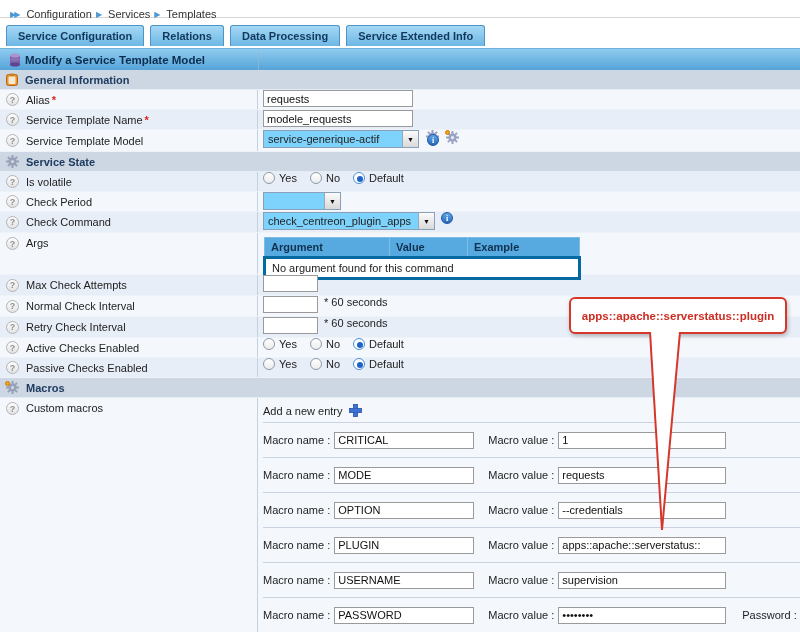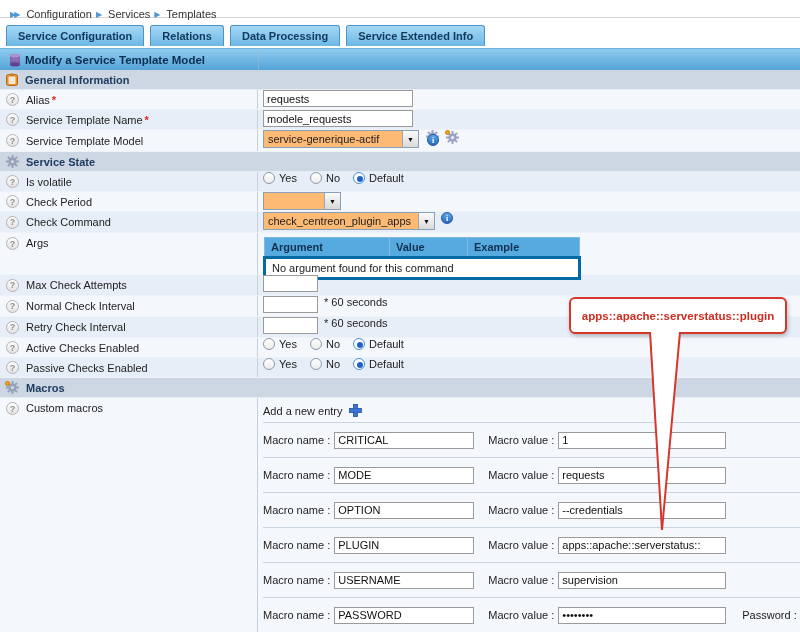--- a/index.html
+++ b/index.html
@@ -39,21 +39,21 @@
   .h20{height:20px} .h21{height:21px} .h22{height:22px}
   .req { color:#d22; font-weight:bold; margin-left:2px; }
 
   .help-icon { width:13px; height:13px; border-radius:50%; background:linear-gradient(#fdfdfd,#e3e3e3);
     border:1px solid #b3b3b3; color:#909090; font-size:9px; font-weight:bold; display:inline-flex;
     align-items:center; justify-content:center; flex:0 0 13px; }
 
   
   input[type=text] { border:1px solid #9a9a9a; height:17px; font-size:11px; padding:0 3px;
     font-family:"Liberation Sans",sans-serif; background:#fff; color:#111; }
-  .dd { display:inline-flex; align-items:stretch; border:1px solid #8aa0b8; background:#fdba74; height:18px; }
+  .dd { display:inline-flex; align-items:stretch; border:1px solid #8aa0b8; background:#7dd3fc; height:18px; }
   .dd .dd-txt { padding:2px 4px 0; font-size:11px; white-space:nowrap; overflow:hidden; }
   .dd .dd-btn { width:16px; border-left:1px solid #9aa7b5; background:linear-gradient(#fbfbfb,#d9d9d9);
     display:flex; align-items:center; justify-content:center; font-size:7px; color:#111; cursor:pointer; }
 
   
   .radio-opt { display:inline-flex; align-items:center; gap:4px; margin-right:7px; }
   .radio { width:12px; height:12px; border-radius:50%; border:1px solid #8d9aa8;
     background:linear-gradient(#fff,#ececec); display:inline-block; }
   .radio.checked { border:1px solid #4a90d9; background:#fff; position:relative; }
   .radio.checked::after { content:""; position:absolute; left:3px; top:3px; width:6px; height:6px;

